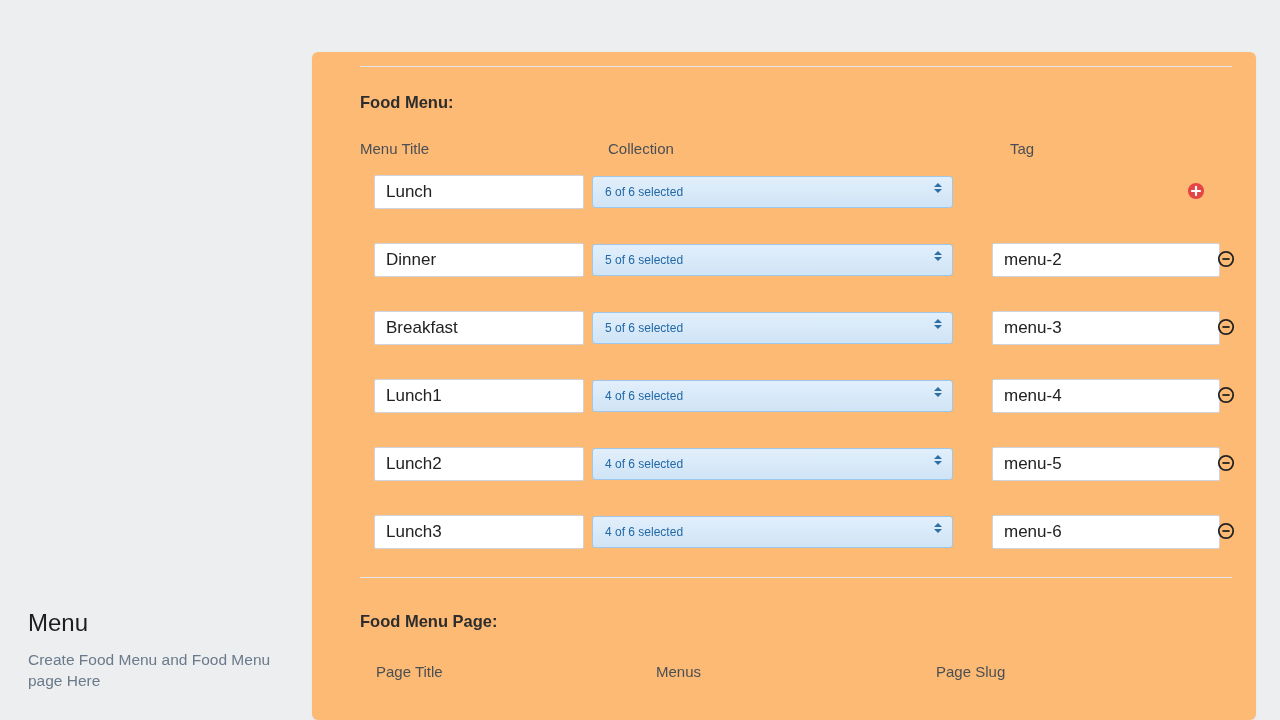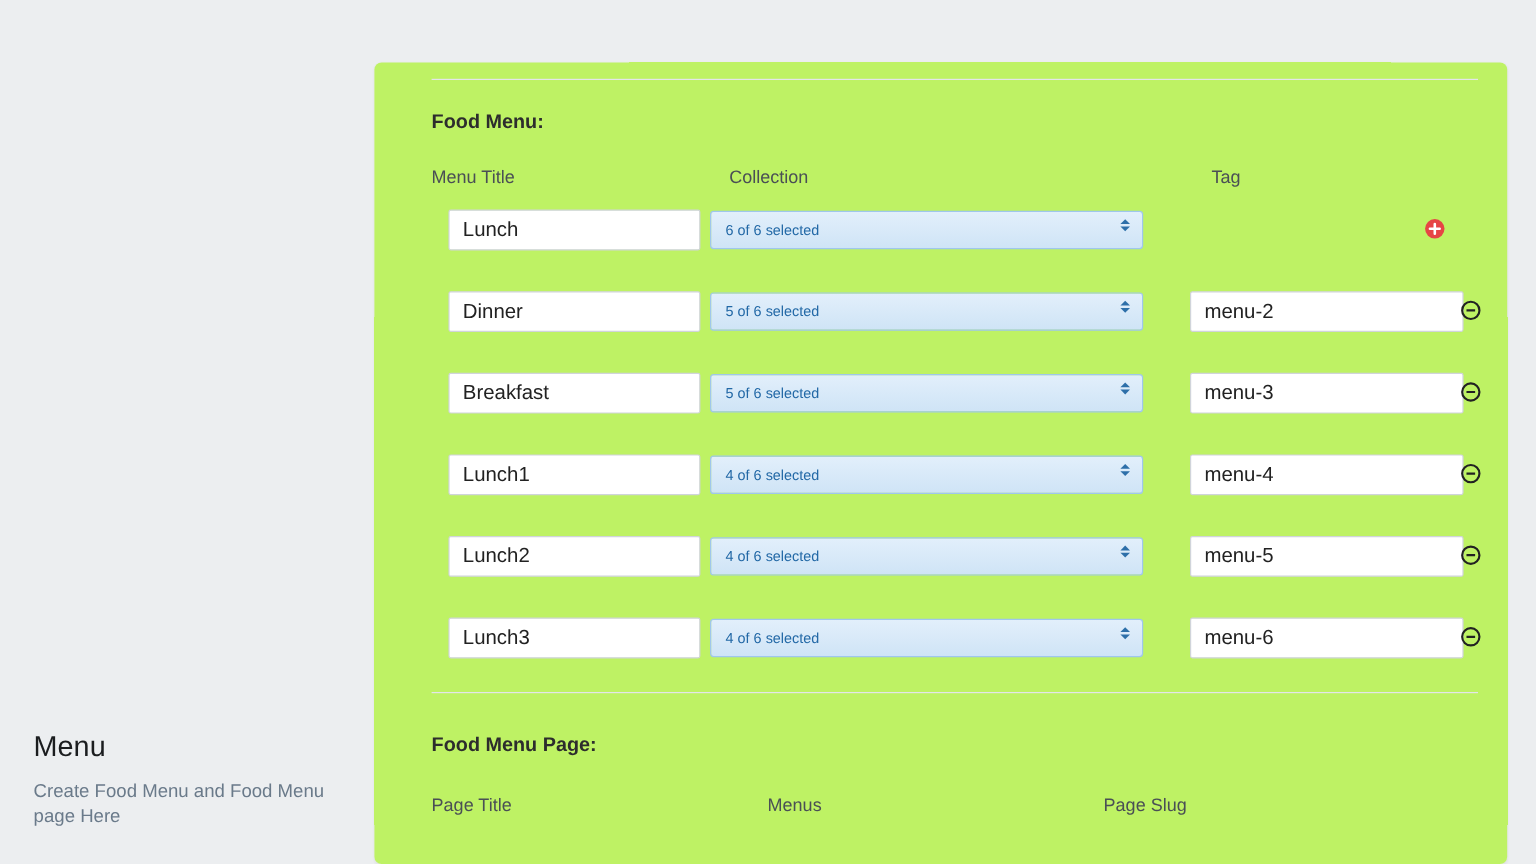--- a/index.html
+++ b/index.html
@@ -25,21 +25,21 @@
       color: #1b1d1f;
       margin-bottom: 12px;
     }
     .sidebar p {
       color: #6a7a8a;
       font-size: 15.5px;
       line-height: 1.4;
     }
     .panel {
       flex: 1;
-      background: #bef264;
+      background: #fdba74;
       border-radius: 6px;
       margin: 0 24px 0 0;
       padding: 14px 24px 40px 48px;
       overflow-y: auto;
       box-shadow: 0 1px 2px rgba(0,0,0,0.05);
     }
     hr.top-rule {
       border: none;
       border-top: 1px solid #e3e6ea;
       margin: 0 0 26px 0;
@@ -121,20 +121,21 @@
     .icon-add svg circle { fill: #e64545; }
     .icon-add svg path   { stroke: #fff; stroke-width: 2.4; }
     .icon-remove svg circle { fill: none; stroke: #222; stroke-width: 2; }
     .icon-remove svg line   { stroke: #222; stroke-width: 2; }
     .page-headers {
       display: grid;
       grid-template-columns: 280px 280px 280px;
       color: #4a4f55;
       font-size: 15px;
       padding-top: 4px;
+      margin-left: 16px;
     }
   </style>
 </head>
 <body>
 
 <div class="layout">
   <aside class="sidebar">
     <h1>Menu</h1>
     <p>Create Food Menu and Food Menu page Here</p>
   </aside>

